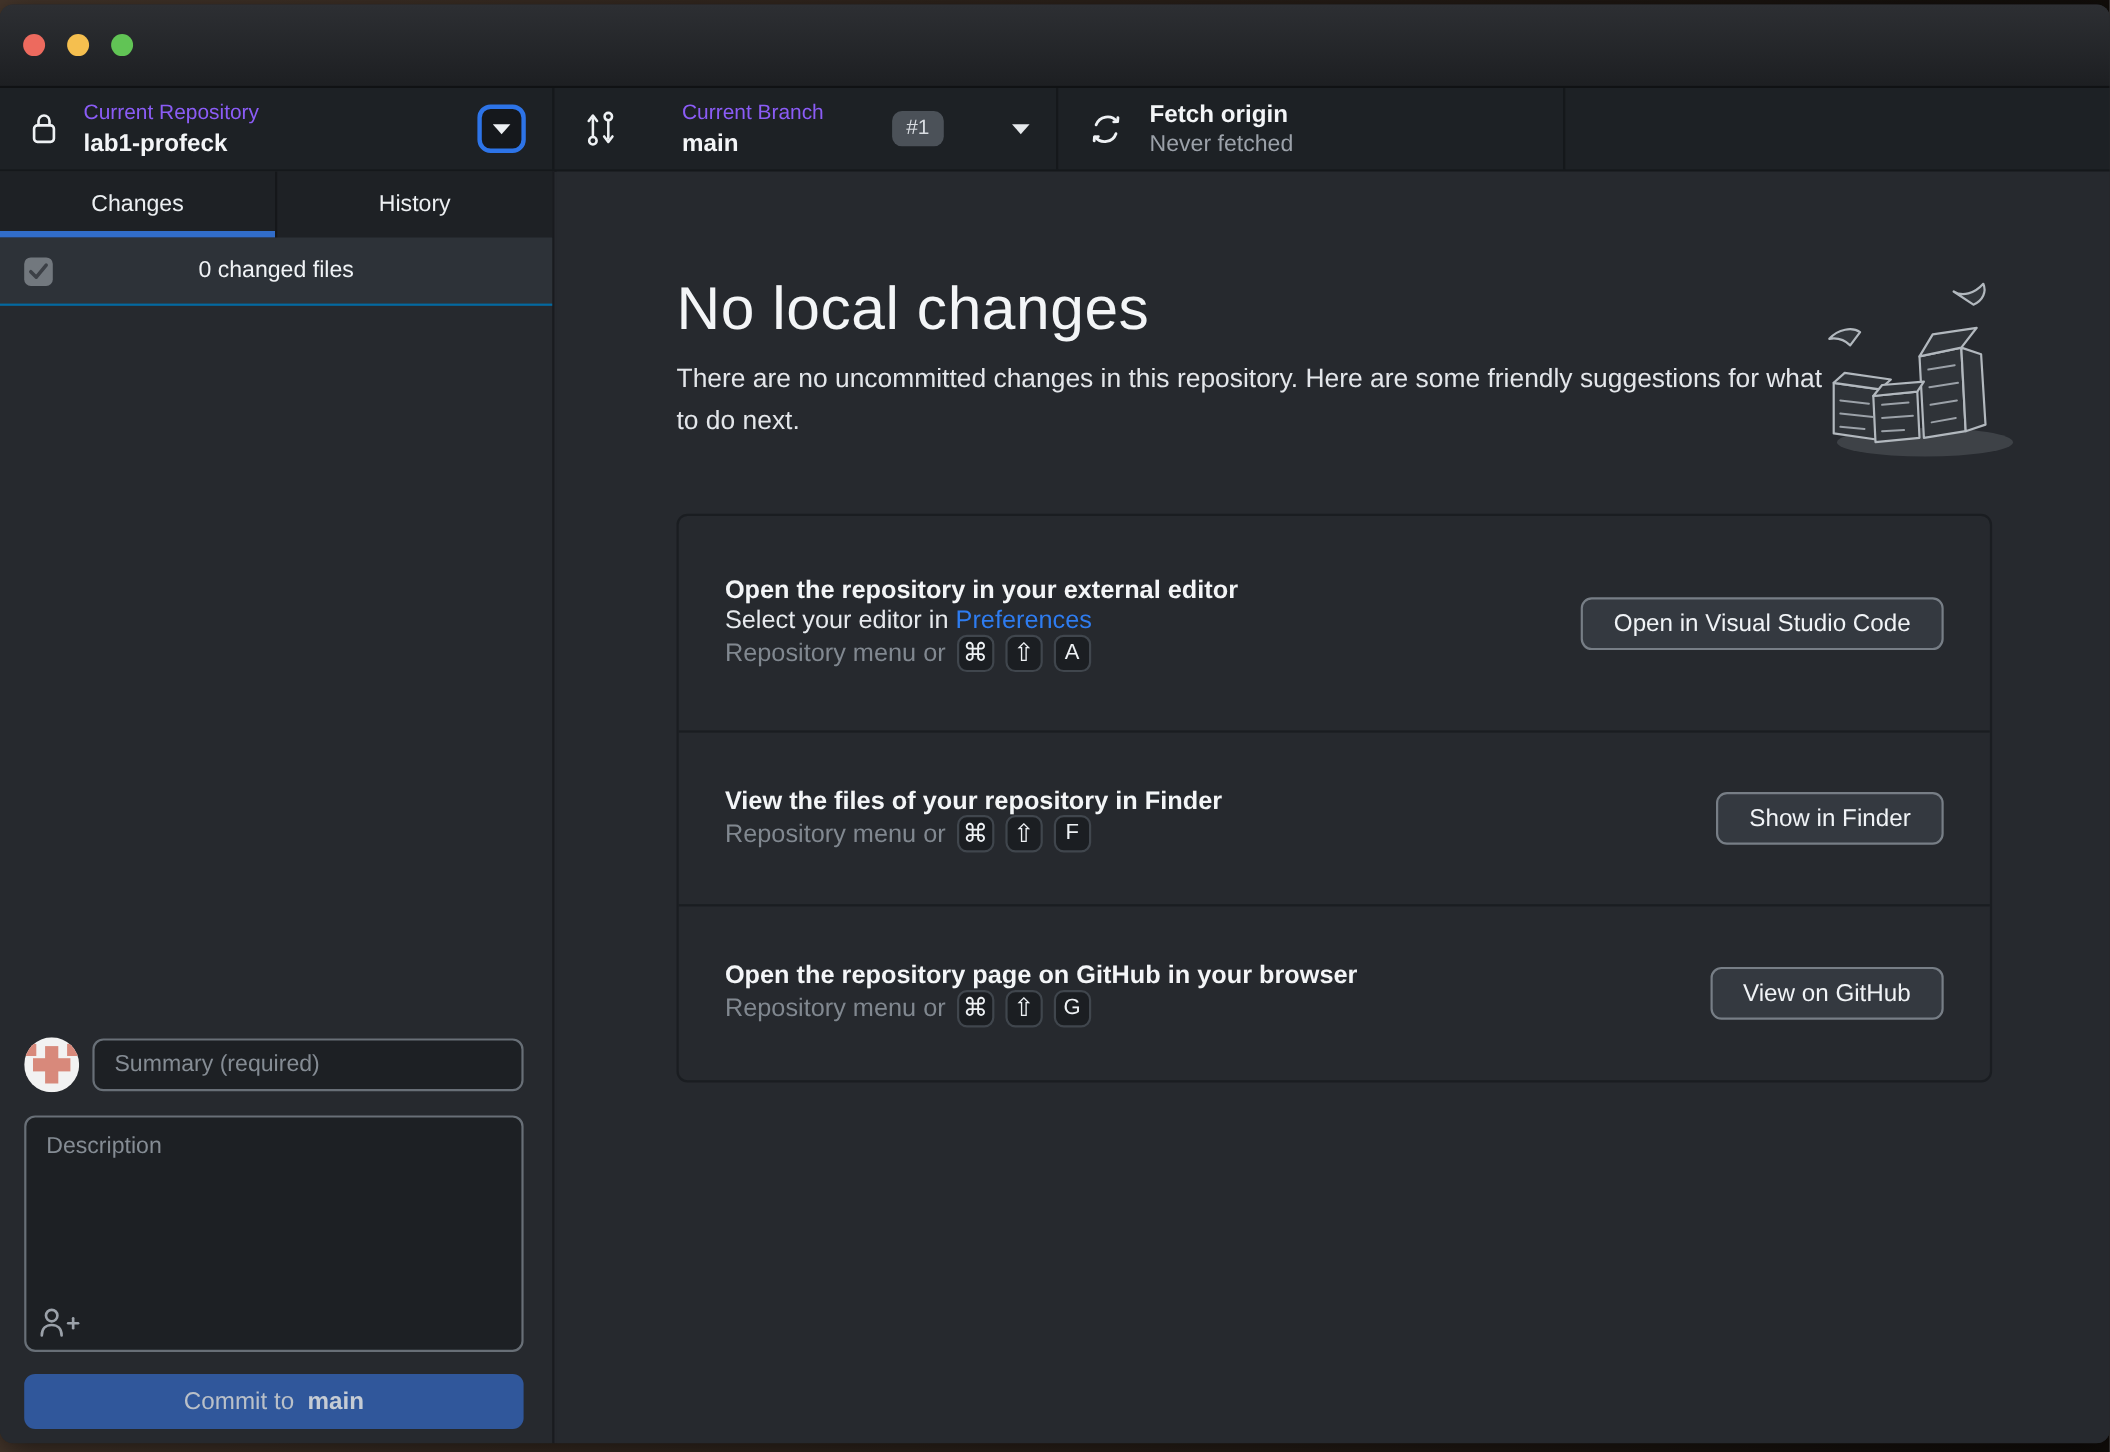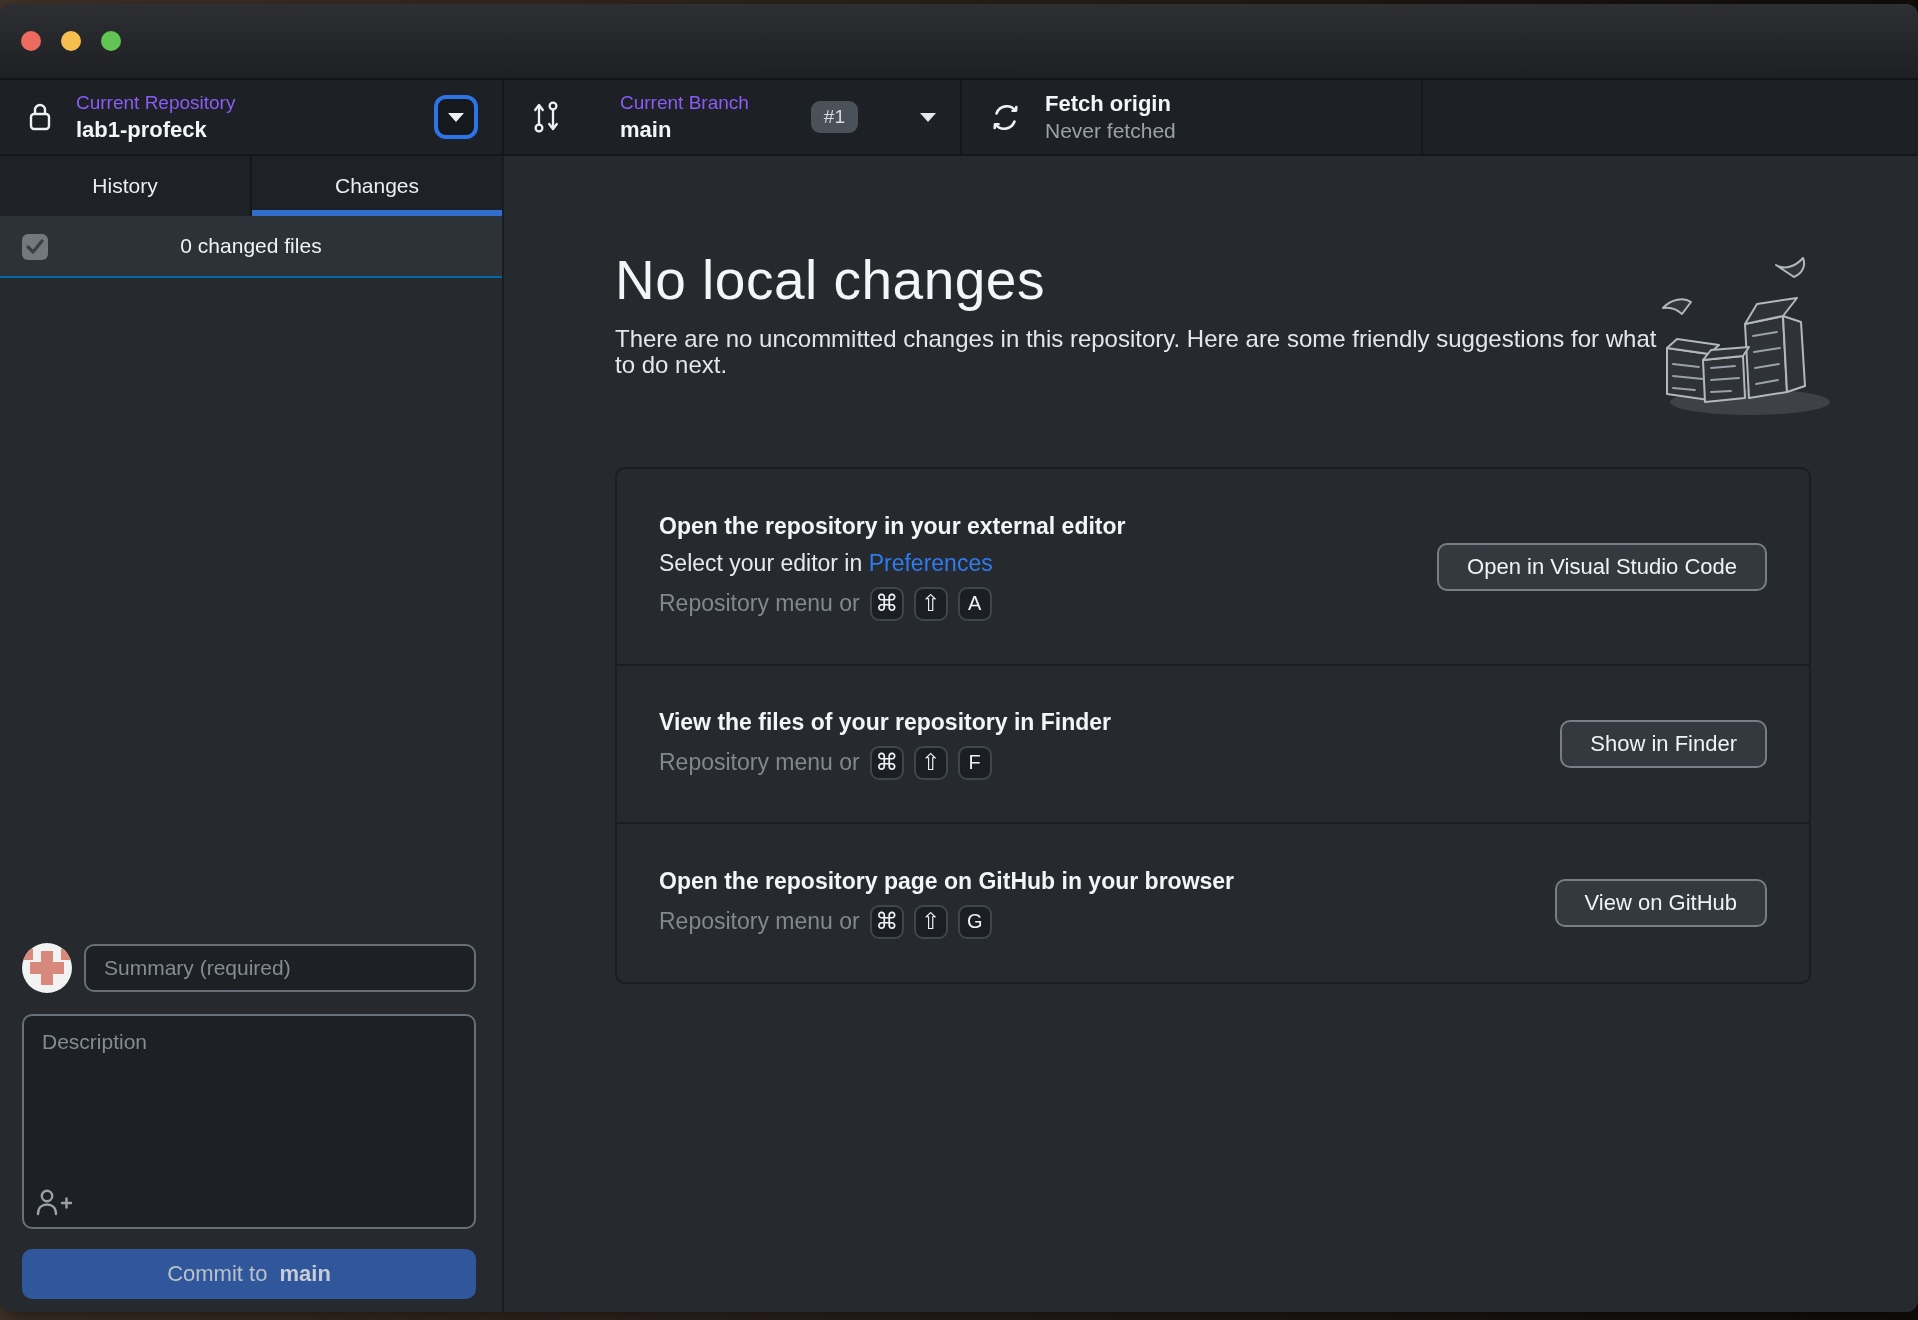--- a/index.html
+++ b/index.html
@@ -93,31 +93,31 @@
   }
   .commit-btn b { margin-left:6px; color:#c6ccd4; }
   
   .main { position:absolute; top:152px; left:506px; right:0; bottom:0; background:#26292e; }
   .main h1 {
     position:absolute; left:109px; top:92px; font-size:55px; font-weight:300;
     letter-spacing:.5px; color:#f3f5f7;
   }
   .main .blurb {
     position:absolute; left:109px; top:170px; width:1045px;
-    font-size:24px; line-height:26px; color:#e3e6ea;
+    font-size:24px; line-height:38px; color:#e3e6ea;
   }
   .illustration { position:absolute; left:1139px; top:88px; }
   .cards {
     position:absolute; left:109px; top:311px; width:1196px;
     border:2px solid #1a1d21; border-radius:10px; overflow:hidden;
   }
   .card-row { display:flex; align-items:center; padding:0 42px; }
   .card-row + .card-row { border-top:2px solid #1a1d21; }
   .row-1 { height:195px; } .row-2 { height:158px; } .row-3 { height:160px; }
-  .card-text { display:flex; flex-direction:column; gap:10px; }
+  .card-text { display:flex; flex-direction:column; }
   .card-title { font-size:23px; font-weight:bold; color:#f3f5f7; }
   .card-sub { font-size:23px; color:#e6e9ed; }
   .card-sub a { color:#2e7cf0; text-decoration:none; }
   .shortcut { display:flex; align-items:center; gap:10px; font-size:23px; color:#818890; }
   kbd {
     display:inline-flex; align-items:center; justify-content:center;
     width:34px; height:34px; border-radius:9px; background:#1b1e22;
     border:2px solid #40464d; color:#eef1f4; font-size:20px;
     font-family:"Liberation Sans", sans-serif;
   }
@@ -195,22 +195,22 @@
         <span class="tb-value">Fetch origin</span>
         <span class="tb-sub">Never fetched</span>
       </span>
     </div>
 
     <div class="tb-section tb-rest"></div>
   </div>
 
   <div class="sidebar">
     <div class="tabbar">
+      <div class="tab active">Changes</div>
       <div class="tab">History</div>
-      <div class="tab active">Changes</div>
     </div>
     <div class="changes-row">
       <span class="checkbox">
         <svg width="22" height="22" viewBox="0 0 22 22">
           <polyline points="4,11 9,16 18,5" fill="none" stroke="#3c4046" stroke-width="3.2" stroke-linecap="round" stroke-linejoin="round"></polyline>
         </svg>
       </span>
       <span>0 changed files</span>
     </div>
 

